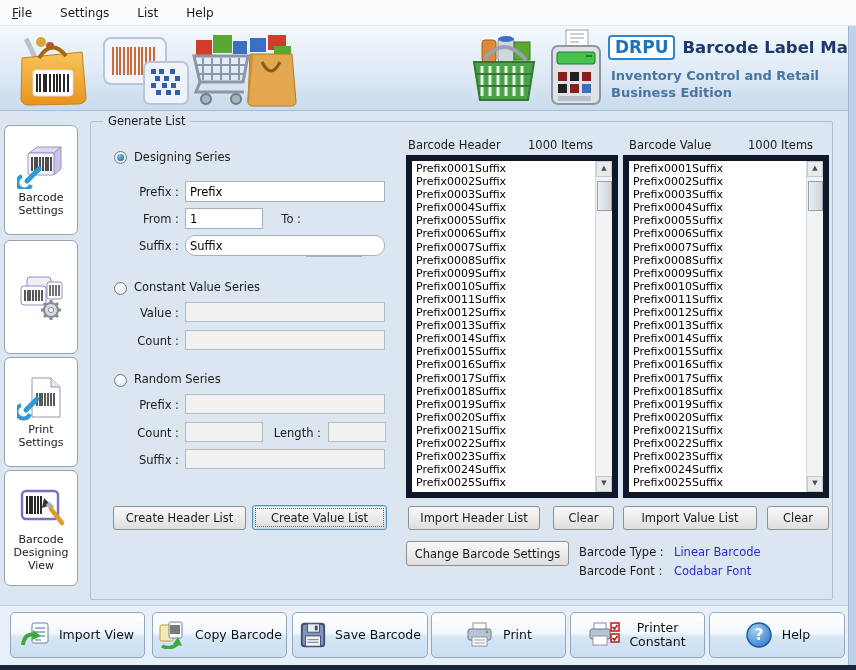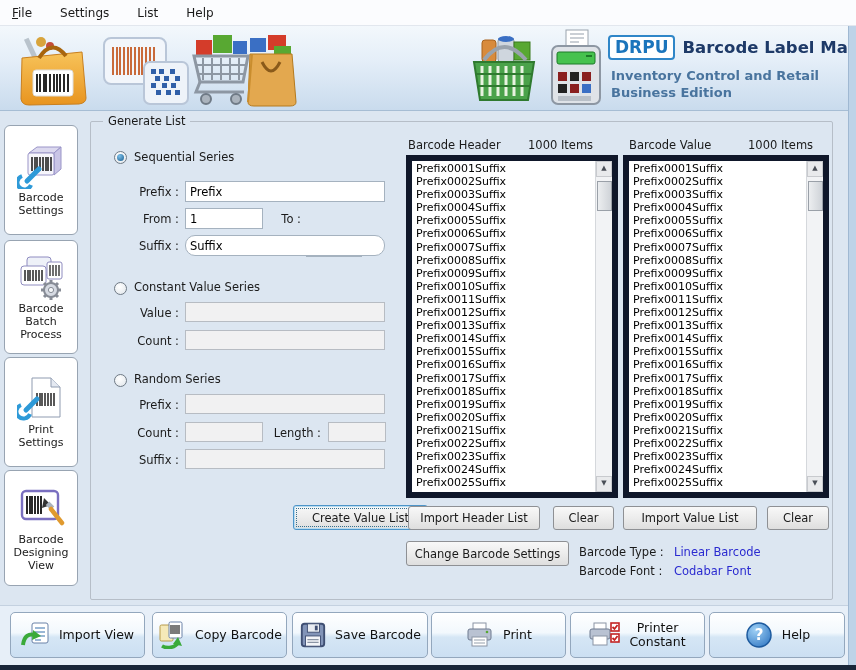--- a/index.html
+++ b/index.html
@@ -40,21 +40,21 @@
   .field:disabled{background:#f1f1f2;border-color:#b7bcc3;}
   .radio{position:absolute;width:13px;height:13px;border-radius:50%;
          border:1px solid #6f7a85;background:radial-gradient(circle at 40% 35%,#fff,#dfe5ea);
          box-sizing:border-box;cursor:pointer;}
   .radio.sel::after{content:"";position:absolute;left:2px;top:2px;width:7px;height:7px;
          border-radius:50%;background:radial-gradient(circle at 35% 30%,#7cc0ea,#1b5e90);}
   .btn{position:absolute;background:linear-gradient(180deg,#f8f8f8,#ececec 50%,#dedede);
        border:1px solid #8e9094;border-radius:3px;color:#1a1a1a;cursor:pointer;
        font:11.5px "DejaVu Sans","Liberation Sans",sans-serif;box-sizing:border-box;}
   .btn.focused{border:1px solid #4d94c8;box-shadow:inset 0 0 0 1px #b5dcf2;
-       outline:1px dotted #35708f;outline-offset:-4px;margin-left:41px;}
+       outline:1px dotted #35708f;outline-offset:-4px;}
   
   .listbox{position:absolute;background:#fff;border:6px solid #0f172a;box-sizing:border-box;}
   .list-rows{position:absolute;left:1px;top:1px;bottom:1px;right:17px;overflow:hidden;}
   .list-row{height:13.1px;line-height:13px;font-size:11px;padding-left:3px;
             white-space:nowrap;color:#000;cursor:default;}
   .scrollbar{position:absolute;top:0;right:0;bottom:0;width:16px;background:#f2f3f5;
              border-left:1px solid #d5d8dc;}
   .sb-btn{position:absolute;left:0;width:16px;height:16px;background:#e9eaec;
           border:1px solid #c8cace;box-sizing:border-box;color:#4a4f57;font-size:7px;
           line-height:13px;text-align:center;cursor:pointer;}
@@ -200,21 +200,20 @@
       <rect x="30" y="8" width="15" height="17" rx="2" fill="#fff" stroke="#8f8cc0"></rect>
       <path d="M33 11v11M36 11v11M39 11v11M42 11v11" stroke="#222" stroke-width="1.3"></path>
       <rect x="4" y="12" width="25" height="19" rx="3" fill="#fff" stroke="#8f8cc0"></rect>
       <path d="M8 16v11M11 16v11M13 16v11M16 16v11M19 16v11M22 16v11M25 16v11" stroke="#222" stroke-width="1.5"></path>
       <g transform="translate(34,36)">
         <path d="M-10 0h4M6 0h4M0 -10v4M0 6v4M-7 -7l3 3M4 4l3 3M-7 7l3 -3M4 -4l3 -3" stroke="#878c96" stroke-width="3"></path>
         <circle r="7" fill="#d6dae2" stroke="#878c96" stroke-width="2"></circle>
         <circle r="2.6" fill="#f4f6f8" stroke="#878c96"></circle>
       </g>
     </svg>
-    <span class="lbl">Barcode Batch Process</span>
   </div>
   <div class="side-btn" style="top:357px;height:110px">
     <svg width="48" height="46" viewBox="0 0 48 46">
       <path d="M15 3 H34 L43 12 V42 H15 Z" fill="#fff" stroke="#8f9bb0"></path>
       <path d="M34 3 V12 H43" fill="#e4e9f2" stroke="#8f9bb0"></path>
       <path d="M20 18v13M23 18v13M25 18v13M28 18v13M31 18v13M34 18v13M37 18v13" stroke="#222" stroke-width="1.5"></path>
       <path d="M4 30 a7 7 0 1 0 9 9" fill="none" stroke="#2e9ad8" stroke-width="4"></path>
       <path d="M9 35 L20 24" stroke="#2e9ad8" stroke-width="5" stroke-linecap="round"></path>
     </svg>
     <span class="lbl">Print Settings</span>
@@ -227,21 +226,21 @@
       <rect x="30" y="18" width="7" height="5" fill="#aab3bd" transform="rotate(45 33 20)"></rect>
       <path d="M34 24 L45 38" stroke="#e09a2f" stroke-width="4.5" stroke-linecap="round"></path>
     </svg>
     <span class="lbl">Barcode Designing View</span>
   </div>
 
   <div class="group">
     <span class="group-title">Generate List</span>
 
     <span class="radio sel" style="left:23px;top:29px"></span>
-    <span class="llabel" style="left:43px;top:28px">Sequential Series</span>
+    <span class="llabel" style="left:43px;top:28px">Designing Series</span>
     <span class="flabel" style="left:20px;top:63px;width:68px">Prefix :</span>
     <input class="field" style="left: 94px; top: 59px; width: 200px;" value="Prefix">
     <span class="flabel" style="left:20px;top:90px;width:68px">From :</span>
     <input class="field" style="left: 94px; top: 86px; width: 78px;" value="1">
     <span class="flabel" style="left:178px;top:90px;width:32px">To :</span>
     <input class="field" style="left: 215px; top: 86px; width: 56px; margin-top: 28px;" value="1000">
     <span class="flabel" style="left:20px;top:117px;width:68px">Suffix :</span>
     <input class="field" style="left: 94px; top: 113px; width: 200px; border-radius: 10px;" value="Suffix">
 
     <span class="radio" style="left:23px;top:160px"></span>
@@ -255,20 +254,21 @@
     <span class="llabel" style="left:43px;top:250px">Random Series</span>
     <span class="flabel" style="left:20px;top:276px;width:68px">Prefix :</span>
     <input class="field" style="left: 94px; top: 272px; width: 200px; height: 20px;" disabled="" value="">
     <span class="flabel" style="left:20px;top:304px;width:68px">Count :</span>
     <input class="field" style="left: 94px; top: 300px; width: 78px; height: 20px;" disabled="" value="">
     <span class="flabel" style="left:172px;top:304px;width:58px">Length :</span>
     <input class="field" style="left: 237px; top: 300px; width: 58px; height: 20px;" disabled="" value="">
     <span class="flabel" style="left:20px;top:331px;width:68px">Suffix :</span>
     <input class="field" style="left: 94px; top: 327px; width: 200px; height: 20px;" disabled="" value="">
 
+    <button class="btn" style="left:22px;top:384px;width:133px;height:24px">Create Header List</button>
     <button class="btn focused" style="left:161px;top:383px;width:135px;height:25px">Create Value List</button>
 
     <span class="llabel" style="left:317px;top:16px">Barcode Header</span>
     <span class="llabel" style="left:437px;top:16px">1000 Items</span>
     <span class="llabel" style="left:538px;top:16px">Barcode Value</span>
     <span class="llabel" style="left:657px;top:16px">1000 Items</span>
 
     <div class="listbox" style="left:315px;top:33px;width:212px;height:343px">
       <div class="list-rows">
           <div class="list-row">Prefix0001Suffix</div>

